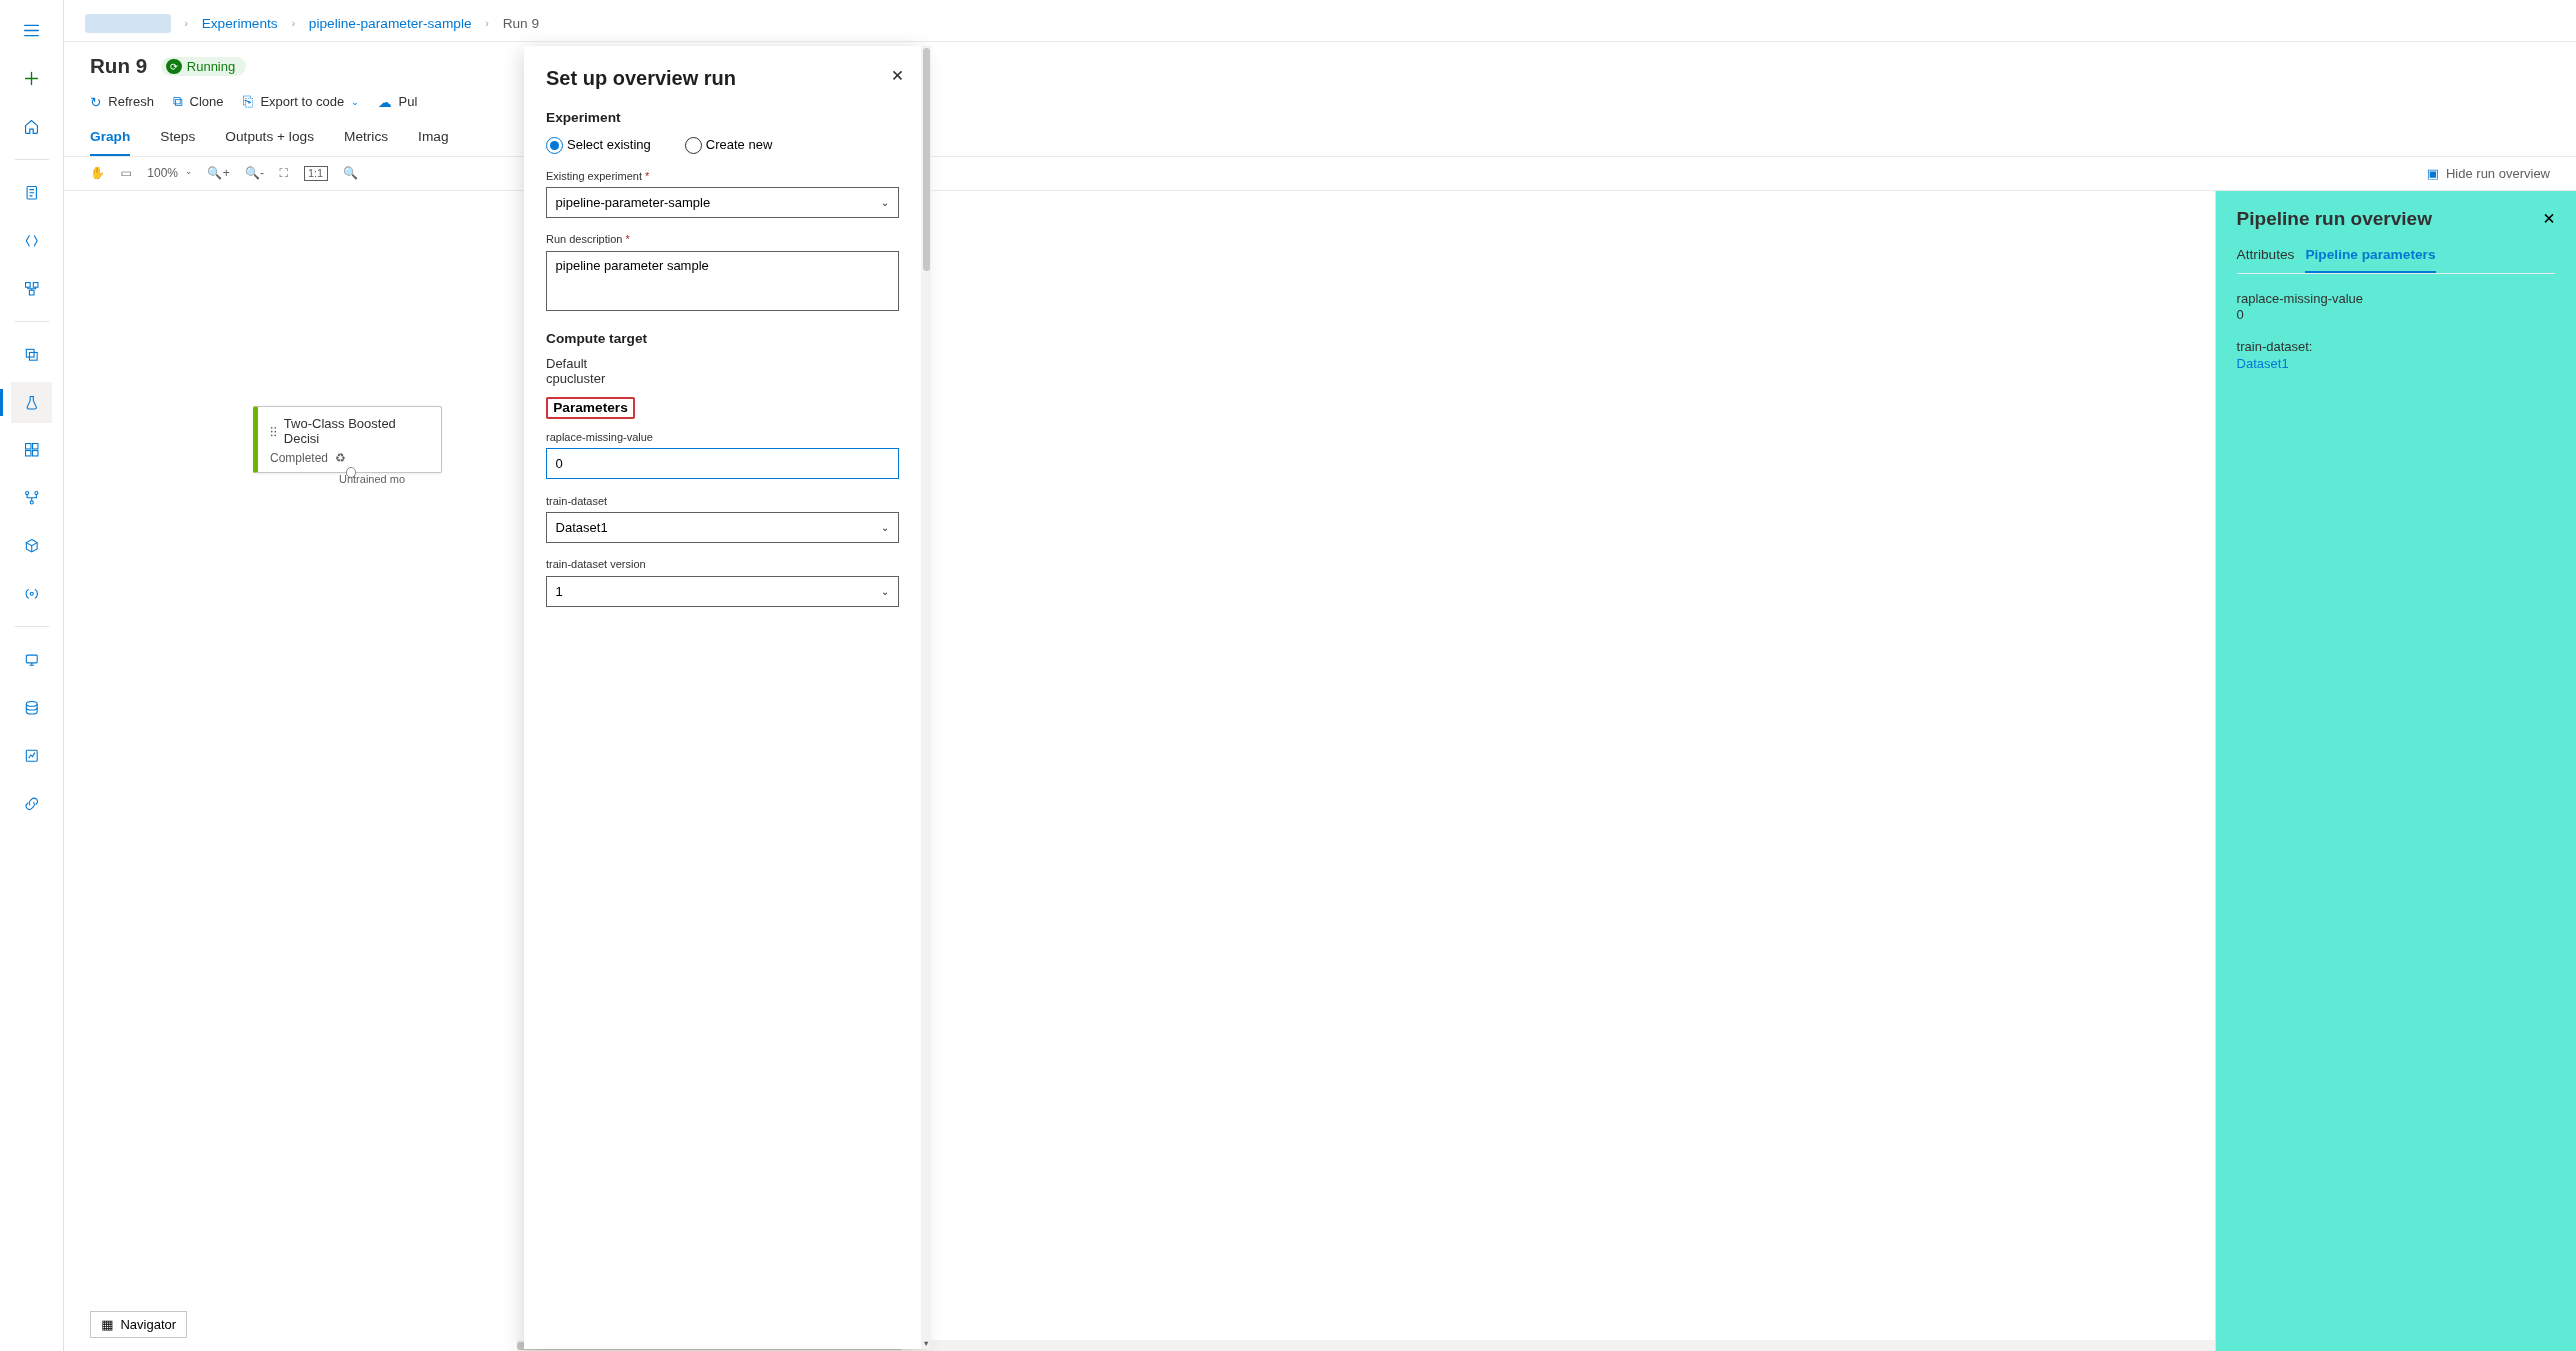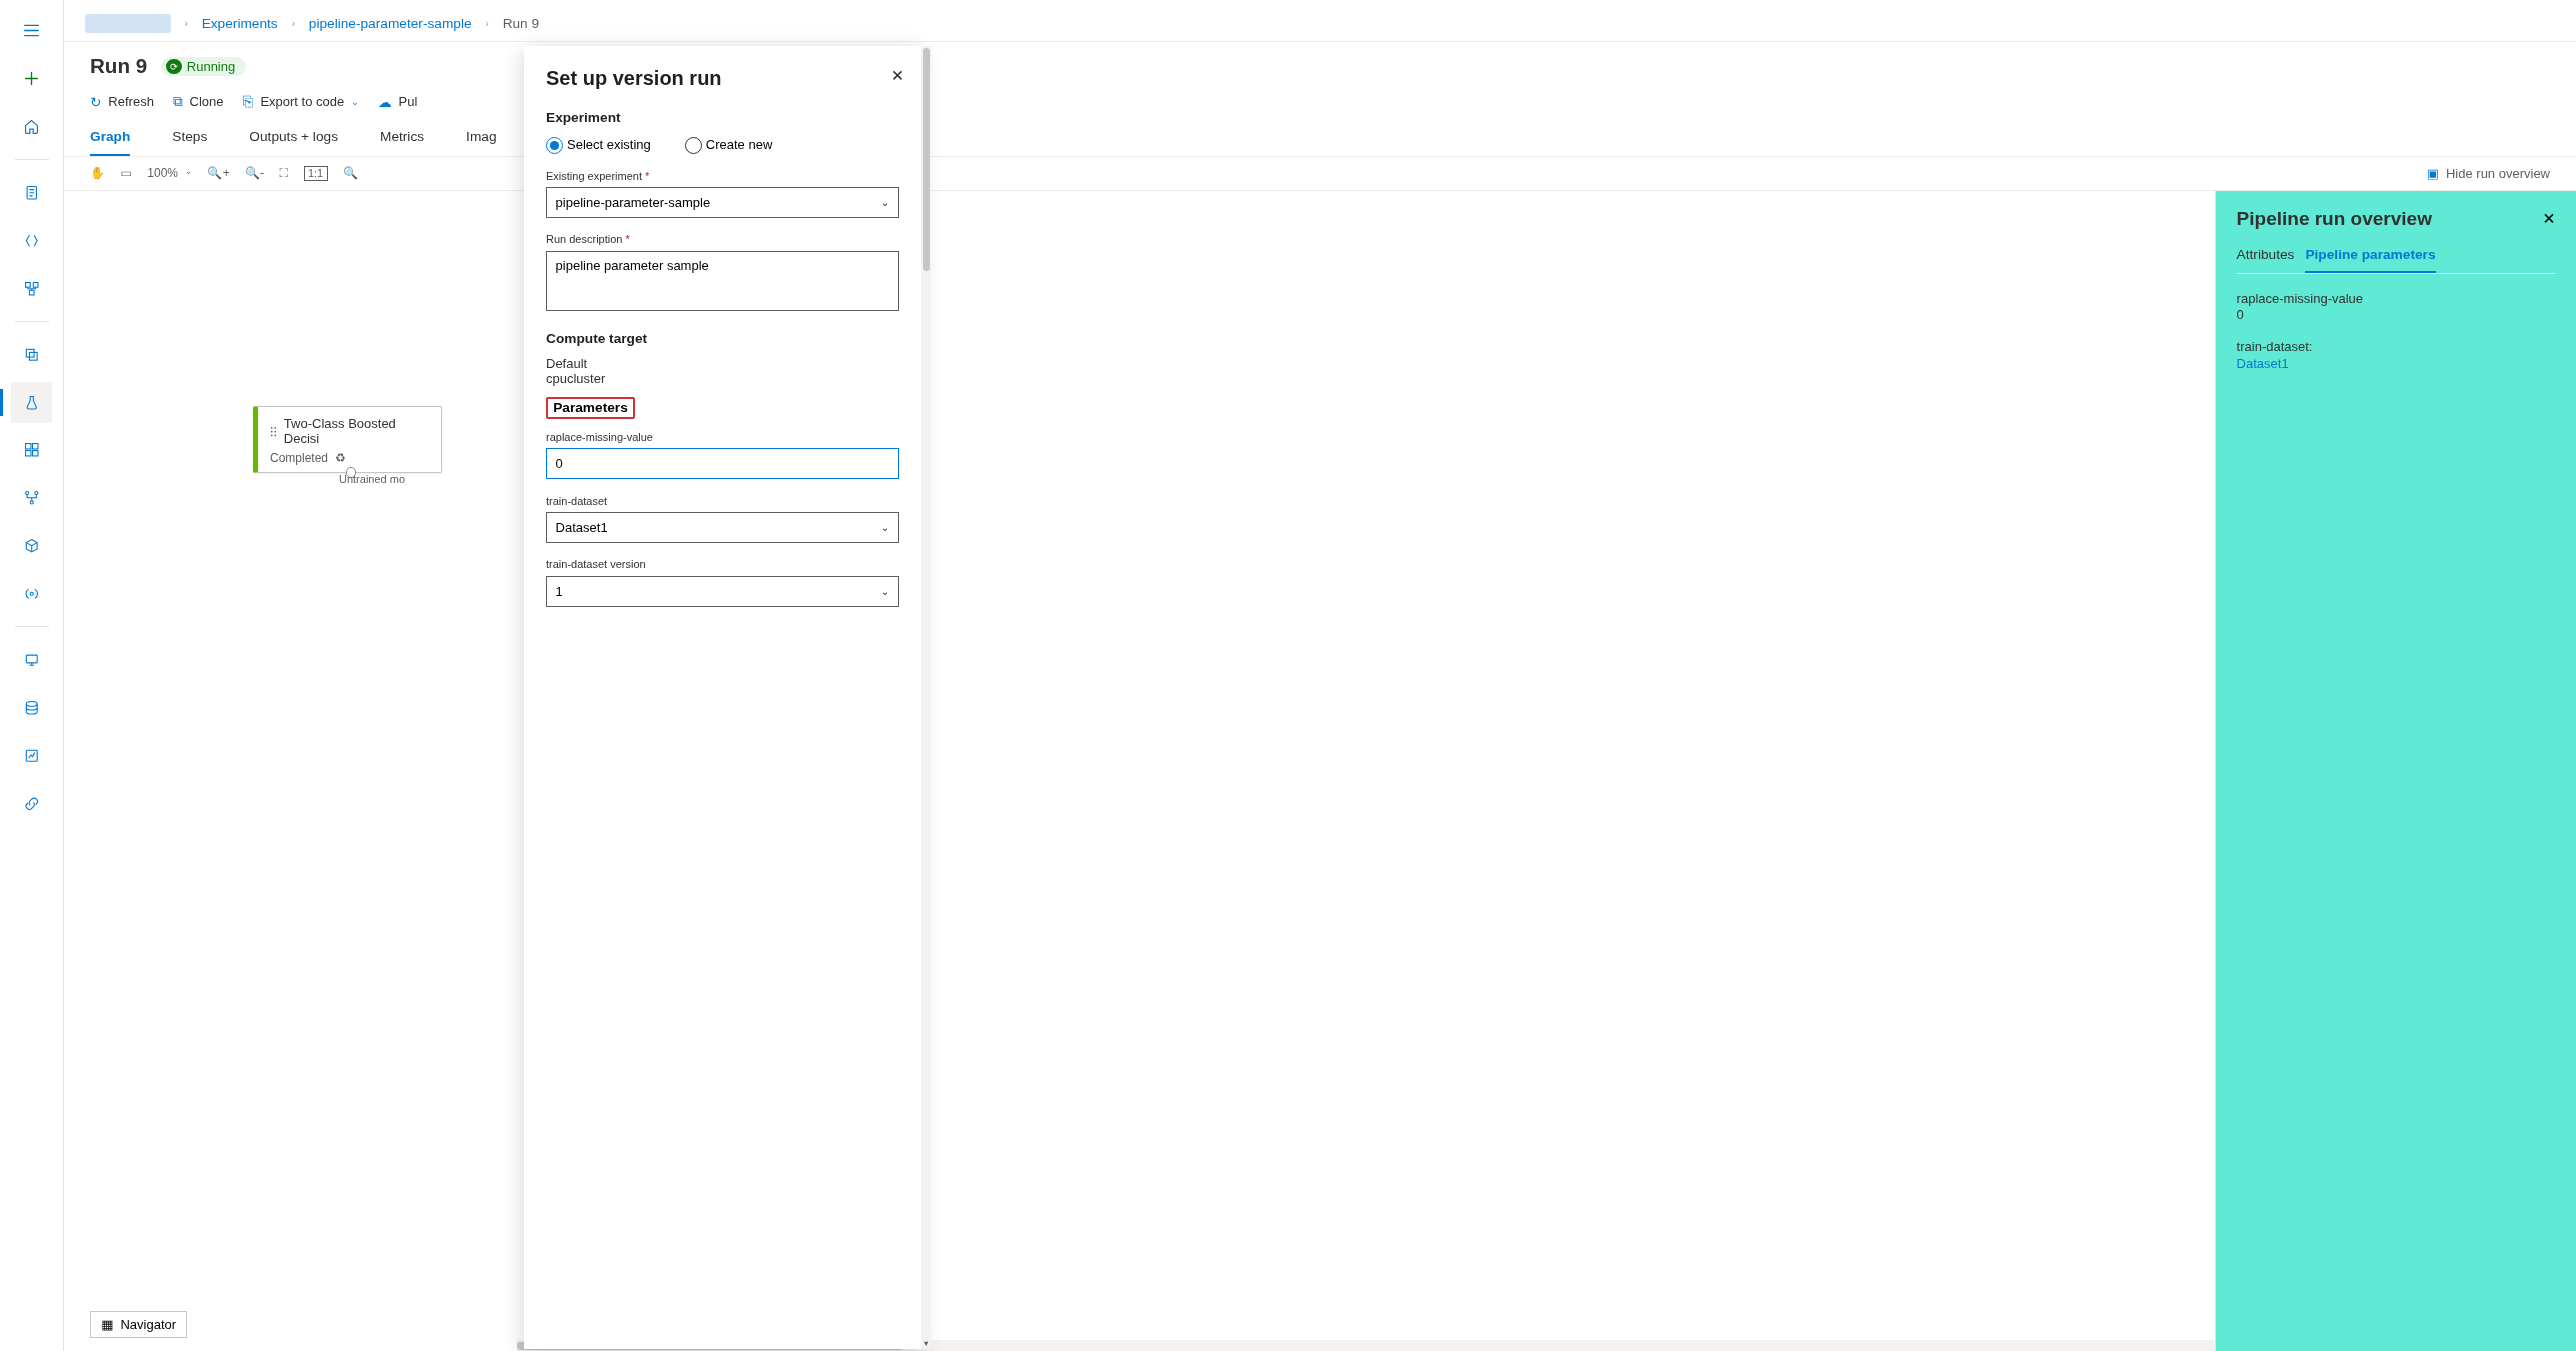--- a/index.html
+++ b/index.html
@@ -28,21 +28,21 @@
 .page-title { font-size: 20.6px; font-weight: 600; color: #323130; }
 .status-badge { display: inline-flex; align-items: center; gap: 5.2px; background: #e8f5e9; color: #107c10; border-radius: 10.3px; padding: 1.7px 10.3px 1.7px 5.2px; font-size: 13px; }
 .status-dot { width: 15.5px; height: 15.5px; border-radius: 50%; background: #107c10; color: #fff; display: inline-flex; align-items: center; justify-content: center; font-size: 9.4px; }
 
 
 .toolbar { display: flex; align-items: center; gap: 19px; padding: 8.6px 26px; font-size: 13px; color: #323130; }
 .toolbar .tbtn { display: inline-flex; align-items: center; gap: 6.9px; cursor: pointer; }
 .toolbar .tbtn .ticon { color: #0078d4; font-size: 13.7px; }
 
 
-.tabs { display: flex; gap: 42px; padding: 10.3px 26px 0 26px; border-bottom: 0.9px solid #edebe9; font-size: 13.7px; color: #323130; }
+.tabs { display: flex; gap: 30px; padding: 10.3px 26px 0 26px; border-bottom: 0.9px solid #edebe9; font-size: 13.7px; color: #323130; }
 .tab { padding-bottom: 10.3px; cursor: pointer; }
 .tab.active { color: #0078d4; border-bottom: 2.6px solid #0078d4; font-weight: 600; }
 
 
 .graph-toolbar { display: flex; align-items: center; gap: 15.5px; padding: 8.6px 26px; border-bottom: 0.9px solid #edebe9; color: #605e5c; font-size: 12px; }
 .gbtn { display:inline-flex; align-items:center; gap:5.2px; cursor:pointer; }
 .zoom-val { display:inline-flex; align-items:flex-start; gap:7px; }
 .spacer { flex: 1; }
 .hide-overview { display:inline-flex; align-items:center; gap:6.9px; font-size:13px; }
 
@@ -349,21 +349,21 @@
 
     </div>
 
     <div class="modal">
       <div class="modal-scroll">
         <div class="modal-scroll-thumb"></div>
         <div class="modal-scroll-down">▾</div>
       </div>
       <span class="close">✕</span>
       <div class="modal-body">
-        <h1>Set up version run</h1>
+        <h1>Set up overview run</h1>
 
         <div class="section-label">Experiment</div>
         <div class="radio-row">
           <label class="radio selected">
             <span class="rcircle"></span>
             <span>Select existing</span>
           </label>
           <label class="radio">
             <span class="rcircle"></span>
             <span>Create new</span>

